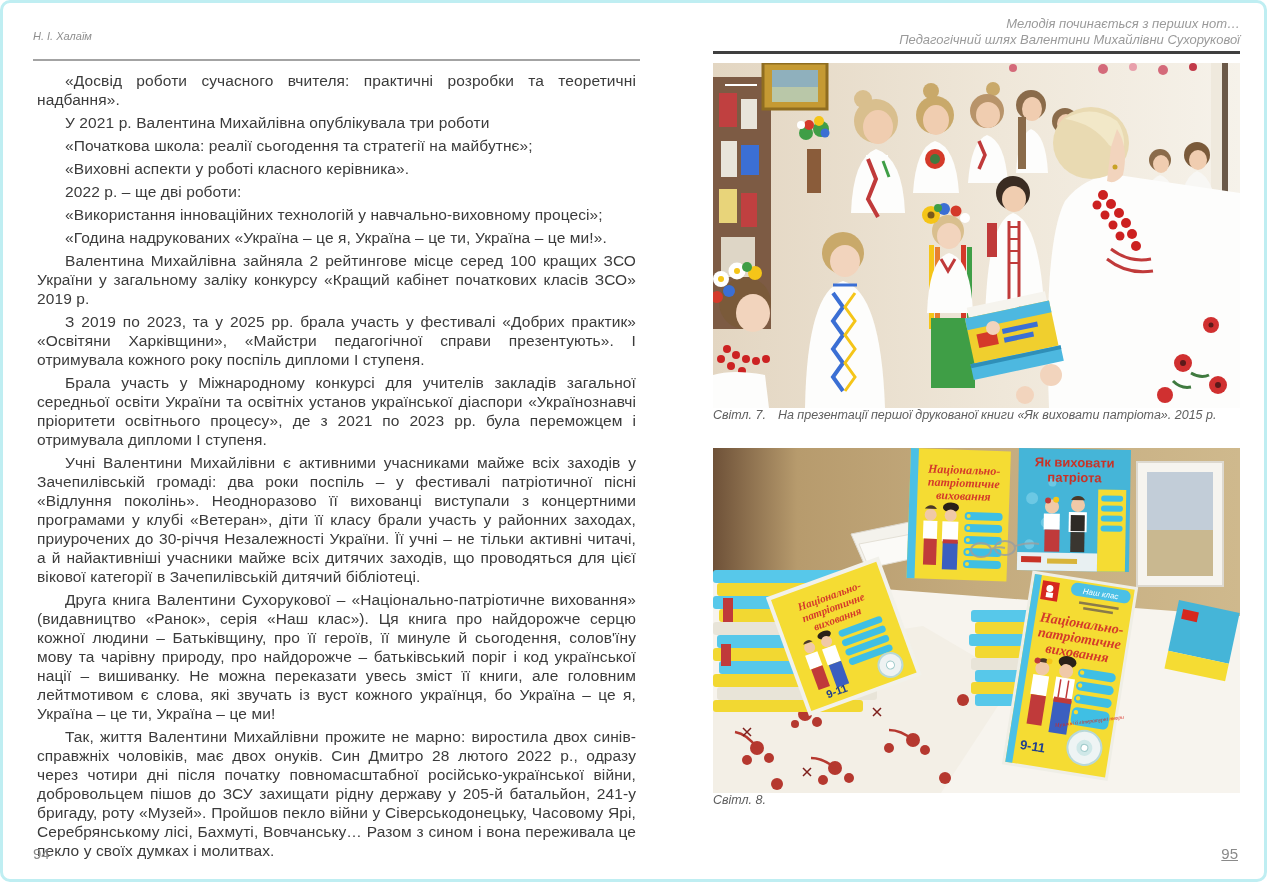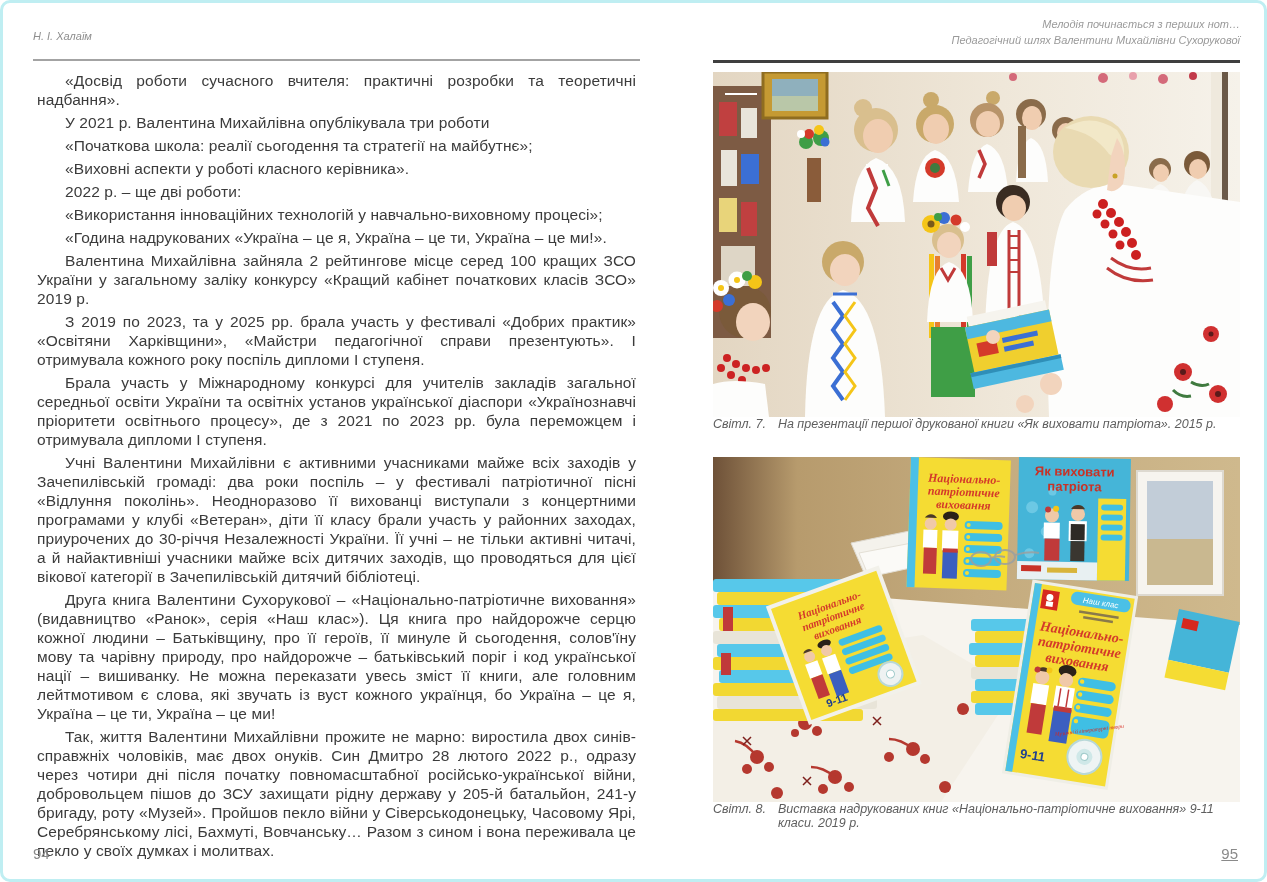--- a/index.html
+++ b/index.html
@@ -13,22 +13,22 @@
                      border-bottom:2px solid #a3a3a3;}
   .body-text{margin-top:10px;font-size:15.5px;line-height:19px;color:#3b3b3b;text-align:justify;
              letter-spacing:0.1px;}
   .body-text p{margin:4px;text-indent:28px;}
   .pagenum{position:absolute;bottom:20px;font-size:15px;color:#8a8a8a;margin-top:39px;}
   .pagenum.left{left:33px;}
   .pagenum.right{right:29px;text-decoration:underline;}
 
   
   .right-page{position:absolute;left:713px;top:16px;width:527px;}
-  .running-head-right{text-align:right;font-style:italic;font-size:11px;line-height:16px;color:#9a9a9a;
-                      padding-bottom:12px;border-bottom:3px solid #3f3f3f;}
+  .running-head-right{text-align:right;font-style:italic;font-size:13px;line-height:16px;color:#9a9a9a;
+                      padding-bottom:3px;border-bottom:3px solid #3f3f3f;}
   .photo{display:block;width:527px;height:345px;margin-top:9px;background:#eee;}
   .photo2{margin-top:26px;}
   .caption{display:flex;gap:12px;font-style:italic;font-size:12.5px;color:#5e5e5e;}
   .cap-label{white-space:nowrap;}
 </style>
 </head>
 <body>
 
 <div class="canvas">
   <div class="frame-border"></div>
@@ -515,18 +515,17 @@
 
       <g transform="translate(466,152) rotate(12)">
         <rect x="0" y="0" width="62" height="52" fill="#45b5d8"></rect>
         <rect x="0" y="52" width="62" height="18" fill="#f5dc33"></rect>
         <rect x="6" y="8" width="16" height="10" fill="#d6281e"></rect>
       </g>
     </svg>
 
     <div class="caption">
       <span class="cap-label">Світл. 8.</span>
-      <span class="cap-text">Виставка надрукованих книг «Національно-патріотичне виховання» 9-11 класи. 2019 р.</span>
     </div>
   </div>
 
   <div class="pagenum right">95</div>
 </div>
 
 </body></html>

